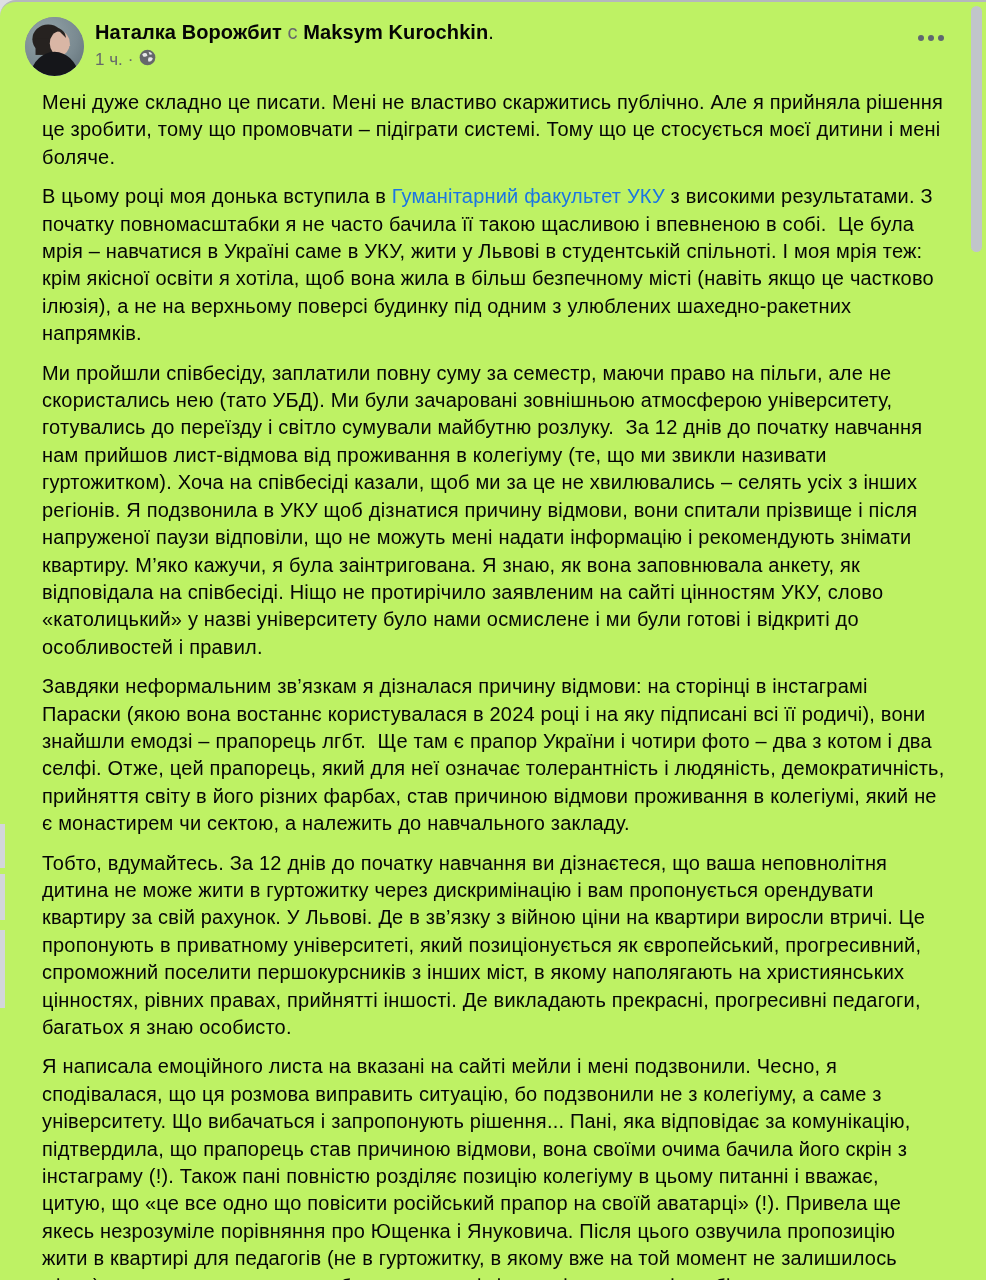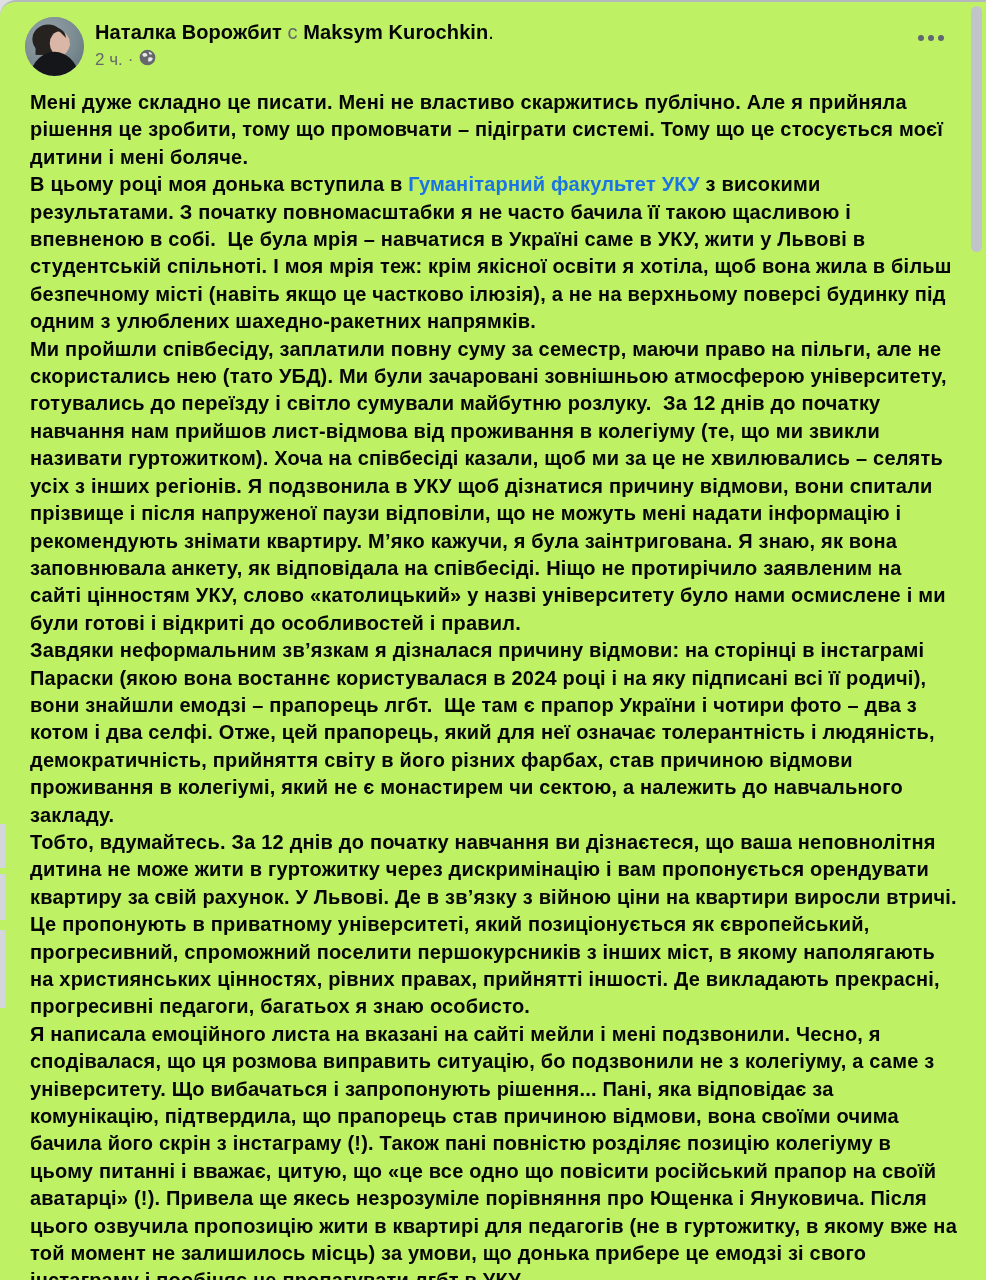--- a/index.html
+++ b/index.html
@@ -71,23 +71,22 @@
   
   .post-text {
     margin-top: 13px;
     padding: 0 28px 0 30px;
     font-size: 20px;
     line-height: 27.4px;
     letter-spacing: 0.2px;
     color: #050505;
   }
   .post-text p {
-    margin: 0;
+    margin: 12px;
     white-space: pre-wrap;
-    font-weight: bold;
   }
   .post-text a.inline-link {
     color: #1B74E4;
     text-decoration: none;
     cursor: pointer;
   }
   
   .scrollbar-thumb {
     position: absolute;
     top: 4px;
@@ -135,21 +134,21 @@
           <path d="M4,56 Q10,34 28,33 Q46,34 52,56 Z" fill="#15161A"></path>
         </g>
       </svg>
     </div>
 
     <div class="head-info">
       <div class="name-row">
         <span class="bold">Наталка Ворожбит</span><span class="connector"> с </span><span class="bold">Maksym Kurochkin</span><span class="suffix">.</span>
       </div>
       <div class="meta-row">
-        <span>2 ч.</span>
+        <span>1 ч.</span>
         <span>·</span>
         <span class="globe">
           <svg width="17" height="17" viewBox="0 0 16 16">
             <circle cx="8" cy="8" r="7.4" fill="#65676B"></circle>
             <path d="M3,5 Q5,3 7,4 L8,6 Q6,8 4,7 Z" fill="#FFFFFF" opacity="0.85"></path>
             <path d="M9,8 Q12,7 13,9 Q12,12 9,12 Q8,10 9,8 Z" fill="#FFFFFF" opacity="0.85"></path>
             <path d="M9,2.6 Q11.5,3 12.6,5 L10,5.4 Z" fill="#FFFFFF" opacity="0.85"></path>
           </svg>
         </span>
       </div>

